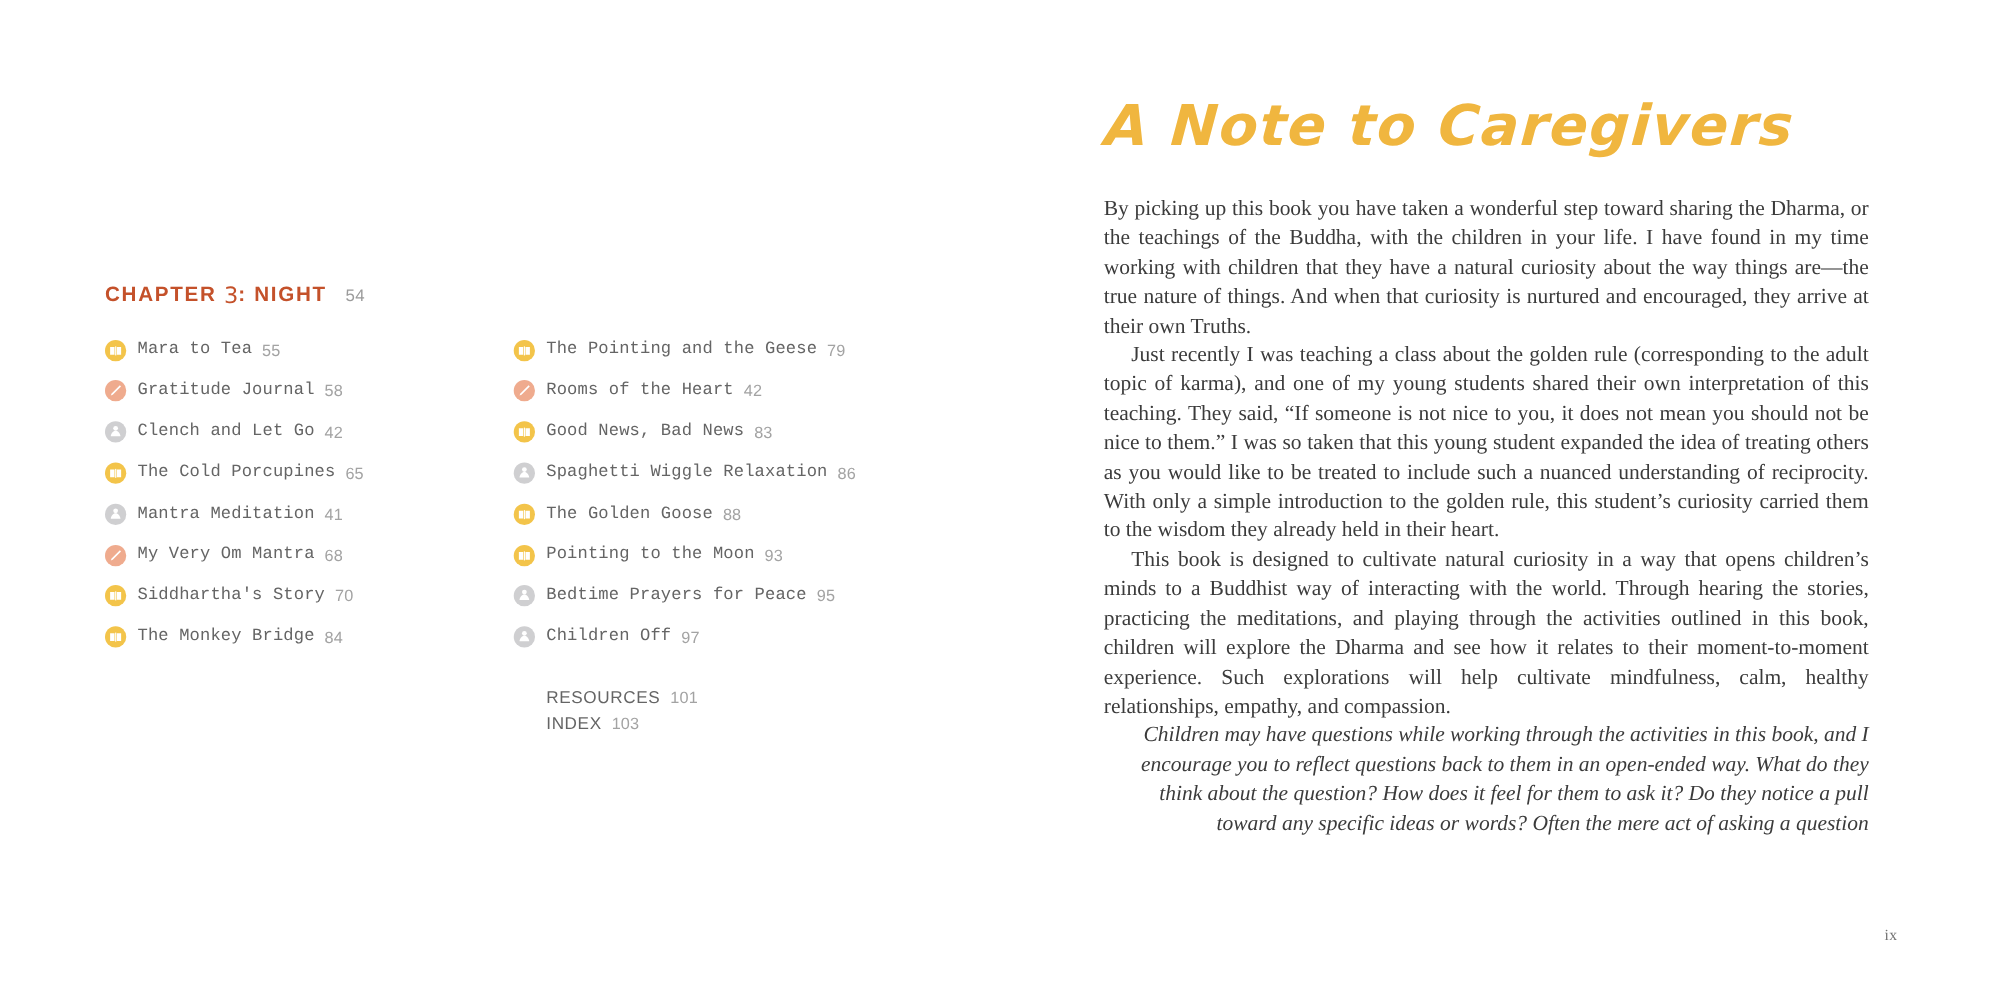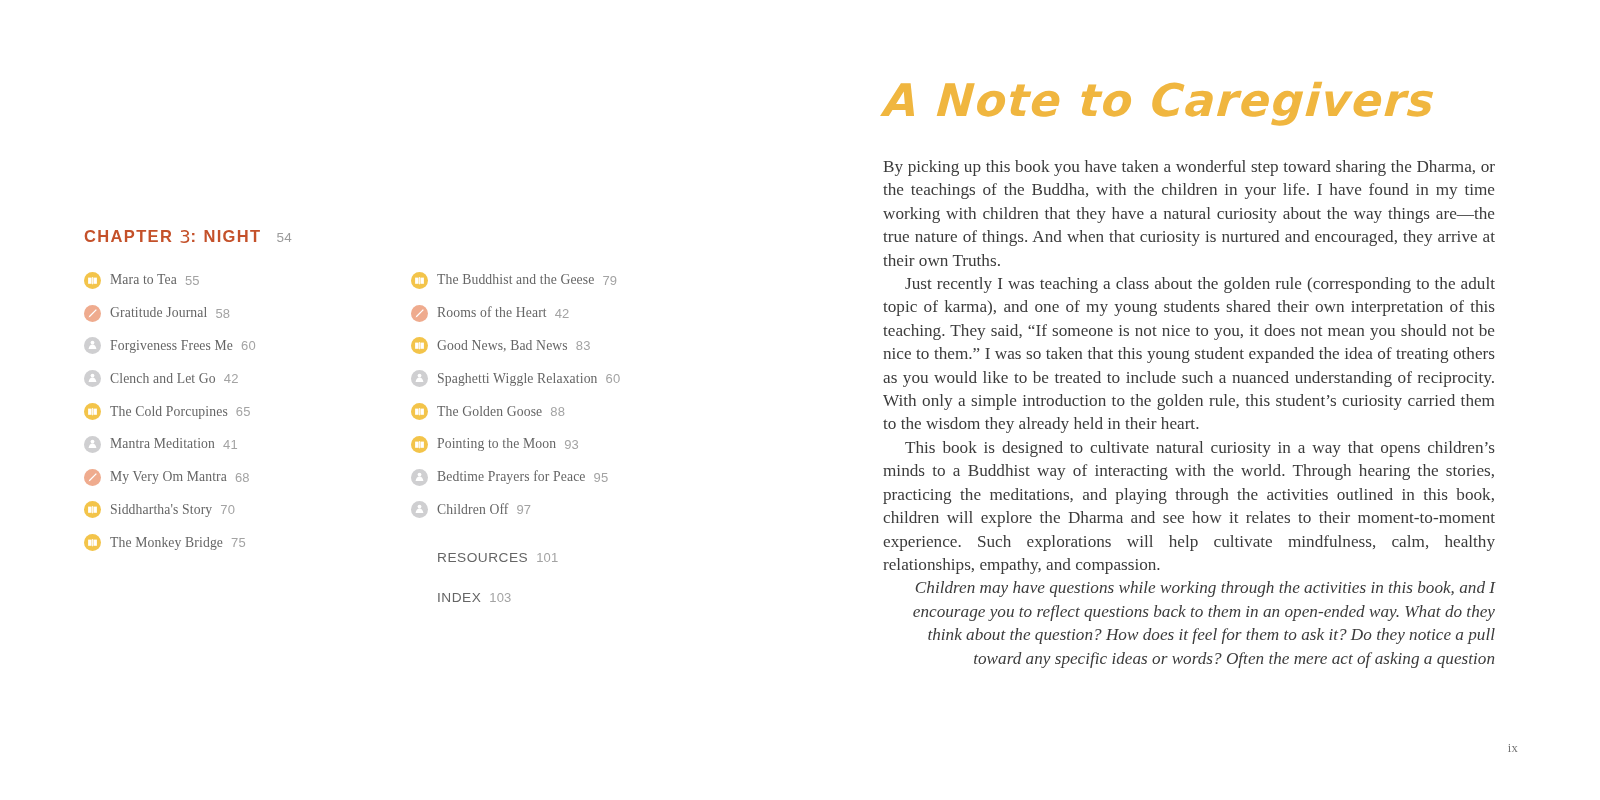--- a/index.html
+++ b/index.html
@@ -86,21 +86,21 @@
     width: 17px;
     height: 17px;
     border-radius: 50%;
     position: relative;
     margin-right: 9px;
     display: block;
   }
   .toc-icon svg { display: block; width: 17px; height: 17px; }
 
   .toc-title {
-    font-family: Liberation Serif, serif;
+    font-family: Liberation Mono, monospace;
     font-size: 13.7px;
     color: #656565;
     letter-spacing: 0.12px;
     line-height: 1;
   }
   .toc-page {
     font-family: "Liberation Sans", sans-serif;
     font-size: 13px;
     color: #a3a3a3;
     letter-spacing: 0.12px;
@@ -113,21 +113,20 @@
     margin-top: 22px;
     padding-left: 26px;
   }
   .backmatter-row {
     font-family: "Liberation Sans", sans-serif;
     font-size: 13.7px;
     color: #656565;
     letter-spacing: 0.5px;
     line-height: 20.5px;
     white-space: nowrap;
-    margin-top: 19px;
   }
   .backmatter-row .bm-page {
     font-size: 13px;
     color: #a3a3a3;
     letter-spacing: 0.12px;
     margin-left: 8px;
   }
 
   
 
@@ -220,30 +219,20 @@
               <span class="toc-title">Gratitude Journal</span>
               <span class="toc-page">58</span>
             </div>
             <div class="toc-entry">
               <span class="toc-icon" style="background: rgb(207, 207, 209);">
                 <svg viewBox="0 0 17 17">
                   <circle cx="8.5" cy="5.6" r="1.9" fill="#ffffff"></circle>
                   <path d="M8.5 7.6c-2.1 0-3.6 2.1-3.9 4.3h7.8c-.3-2.2-1.8-4.3-3.9-4.3z" fill="#ffffff"></path>
                 </svg>
               </span>
-              <span class="toc-title">Forgiveness Frees Me</span>
-              <span class="toc-page">60</span>
-            </div>
-            <div class="toc-entry">
-              <span class="toc-icon" style="background: rgb(207, 207, 209);">
-                <svg viewBox="0 0 17 17">
-                  <circle cx="8.5" cy="5.6" r="1.9" fill="#ffffff"></circle>
-                  <path d="M8.5 7.6c-2.1 0-3.6 2.1-3.9 4.3h7.8c-.3-2.2-1.8-4.3-3.9-4.3z" fill="#ffffff"></path>
-                </svg>
-              </span>
               <span class="toc-title">Clench and Let Go</span>
               <span class="toc-page">42</span>
             </div>
             <div class="toc-entry">
               <span class="toc-icon" style="background: rgb(243, 196, 74);">
                 <svg viewBox="0 0 17 17">
                   <path d="M4.1 5.6h3.5v6.2H4.1z" fill="#ffffff"></path>
                   <path d="M9.4 5.6h3.5v6.2H9.4z" fill="#ffffff"></path>
                   <rect x="8.1" y="5.1" width="0.9" height="7.2" fill="#ffffff"></rect>
                 </svg>
@@ -283,35 +272,35 @@
             </div>
             <div class="toc-entry">
               <span class="toc-icon" style="background: rgb(243, 196, 74);">
                 <svg viewBox="0 0 17 17">
                   <path d="M4.1 5.6h3.5v6.2H4.1z" fill="#ffffff"></path>
                   <path d="M9.4 5.6h3.5v6.2H9.4z" fill="#ffffff"></path>
                   <rect x="8.1" y="5.1" width="0.9" height="7.2" fill="#ffffff"></rect>
                 </svg>
               </span>
               <span class="toc-title">The Monkey Bridge</span>
-              <span class="toc-page">75</span>
+              <span class="toc-page">84</span>
             </div>
           </div>
 
         <div class="toc-col toc-col-right">
           <div id="toc-col-right-list">
               <div class="toc-entry">
                 <span class="toc-icon" style="background: rgb(243, 196, 74);">
                   <svg viewBox="0 0 17 17">
                     <path d="M4.1 5.6h3.5v6.2H4.1z" fill="#ffffff"></path>
                     <path d="M9.4 5.6h3.5v6.2H9.4z" fill="#ffffff"></path>
                     <rect x="8.1" y="5.1" width="0.9" height="7.2" fill="#ffffff"></rect>
                   </svg>
                 </span>
-                <span class="toc-title">The Buddhist and the Geese</span>
+                <span class="toc-title">The Pointing and the Geese</span>
                 <span class="toc-page">79</span>
               </div>
               <div class="toc-entry">
                 <span class="toc-icon" style="background: rgb(239, 171, 142);">
                   <svg viewBox="0 0 17 17">
                     <path d="M11.9 4.2 L12.8 5.1 L6.2 11.7 L4.6 12.4 L5.3 10.8 Z" fill="#ffffff"></path>
                   </svg>
                 </span>
                 <span class="toc-title">Rooms of the Heart</span>
                 <span class="toc-page">42</span>
@@ -328,21 +317,21 @@
                 <span class="toc-page">83</span>
               </div>
               <div class="toc-entry">
                 <span class="toc-icon" style="background: rgb(207, 207, 209);">
                   <svg viewBox="0 0 17 17">
                     <circle cx="8.5" cy="5.6" r="1.9" fill="#ffffff"></circle>
                     <path d="M8.5 7.6c-2.1 0-3.6 2.1-3.9 4.3h7.8c-.3-2.2-1.8-4.3-3.9-4.3z" fill="#ffffff"></path>
                   </svg>
                 </span>
                 <span class="toc-title">Spaghetti Wiggle Relaxation</span>
-                <span class="toc-page">60</span>
+                <span class="toc-page">86</span>
               </div>
               <div class="toc-entry">
                 <span class="toc-icon" style="background: rgb(243, 196, 74);">
                   <svg viewBox="0 0 17 17">
                     <path d="M4.1 5.6h3.5v6.2H4.1z" fill="#ffffff"></path>
                     <path d="M9.4 5.6h3.5v6.2H9.4z" fill="#ffffff"></path>
                     <rect x="8.1" y="5.1" width="0.9" height="7.2" fill="#ffffff"></rect>
                   </svg>
                 </span>
                 <span class="toc-title">The Golden Goose</span>

